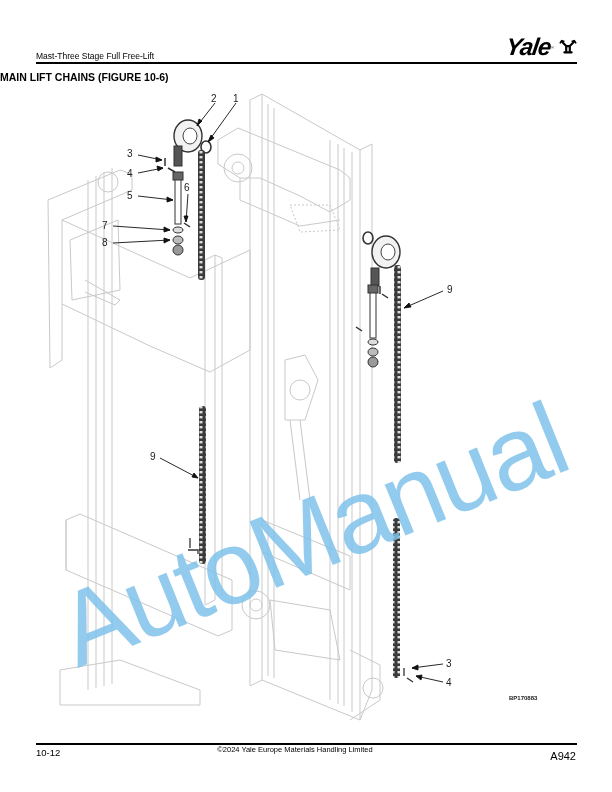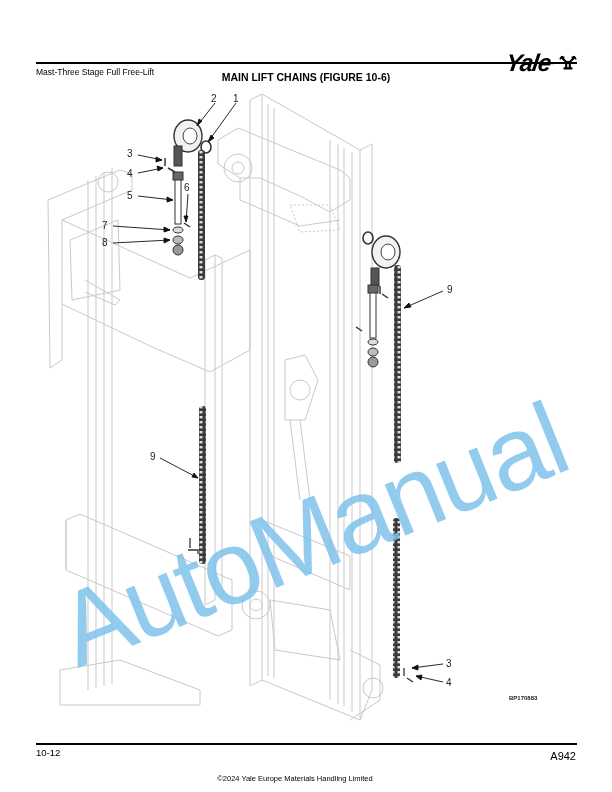--- a/index.html
+++ b/index.html
@@ -1,29 +1,29 @@
 <!DOCTYPE html>
 <html><head>
   <meta charset="utf-8">
   <style>
     html, body { margin: 0; padding: 0; background: #ffffff; }
     body { width: 612px; height: 792px; position: relative; overflow: hidden; font-family: "Liberation Sans", sans-serif; color: #000; }
-    .header { position: absolute; left: 36px; top: 34px; width: 541px; height: 30px; margin-top: 16px; }
+    .header { position: absolute; left: 36px; top: 34px; width: 541px; height: 30px; }
     .header-title { position: absolute; left: 0; bottom: 3px; font-size: 8.5px; color: #000; }
     .logo { position: absolute; right: 0; top: 0; height: 26px; display: flex; align-items: center; }
     .logo-word { font-family: "Liberation Sans", sans-serif; font-weight: bold; font-style: italic; font-size: 24px; letter-spacing: -1px; color: #000; transform: skewX(-8deg); }
     .logo-reg { font-size: 4px; vertical-align: super; margin-left: 1px; }
     .logo-mark { width: 18px; height: 18px; margin-left: 5px; }
     .header-rule { position: absolute; left: 36px; top: 62px; width: 541px; height: 2px; background: #000; }
-    .figure-title { position: absolute; left: 0; width: 612px; top: 71px; text-align: center; font-weight: bold; font-size: 10.5px; }
+    .figure-title { position: absolute; left: 0; width: 612px; top: 71px; font-weight: bold; font-size: 10.5px; }
     .figure { position: absolute; left: 0; top: 0; width: 612px; height: 792px; }
     .bp-code { position: absolute; left: 509px; top: 695px; font-size: 6px; font-weight: bold; color: #222; }
     .footer-rule { position: absolute; left: 36px; top: 743px; width: 541px; height: 2px; background: #000; }
     .footer-page { position: absolute; left: 36px; top: 747px; font-size: 9.5px; }
-    .footer-copy { position: absolute; left: 0; width: 612px; top: 774px; text-align: center; font-size: 7.5px; padding-right: 22px; box-sizing: border-box; }
+    .footer-copy { position: absolute; left: 0; width: 612px; top: 745px; text-align: center; font-size: 7.5px; padding-right: 22px; box-sizing: border-box; }
     .footer-code { position: absolute; right: 36px; top: 750px; font-size: 11px; }
     .callout { font-family: "Liberation Sans", sans-serif; font-size: 10px; fill: #222; }
     .watermark { position: absolute; left: 30px; top: 250px; font-family: "Liberation Sans", sans-serif; font-size: 104px; color: #7fc3ea; opacity: 0.85; transform-origin: 0 0; transform: translate(12px, 330px) rotate(-22deg); letter-spacing: -2px; white-space: nowrap; pointer-events: none; }
   </style>
 </head>
 <body>
 
 <div class="header">
   <div class="header-title">Mast-Three Stage Full Free-Lift</div>
   <div class="logo">

